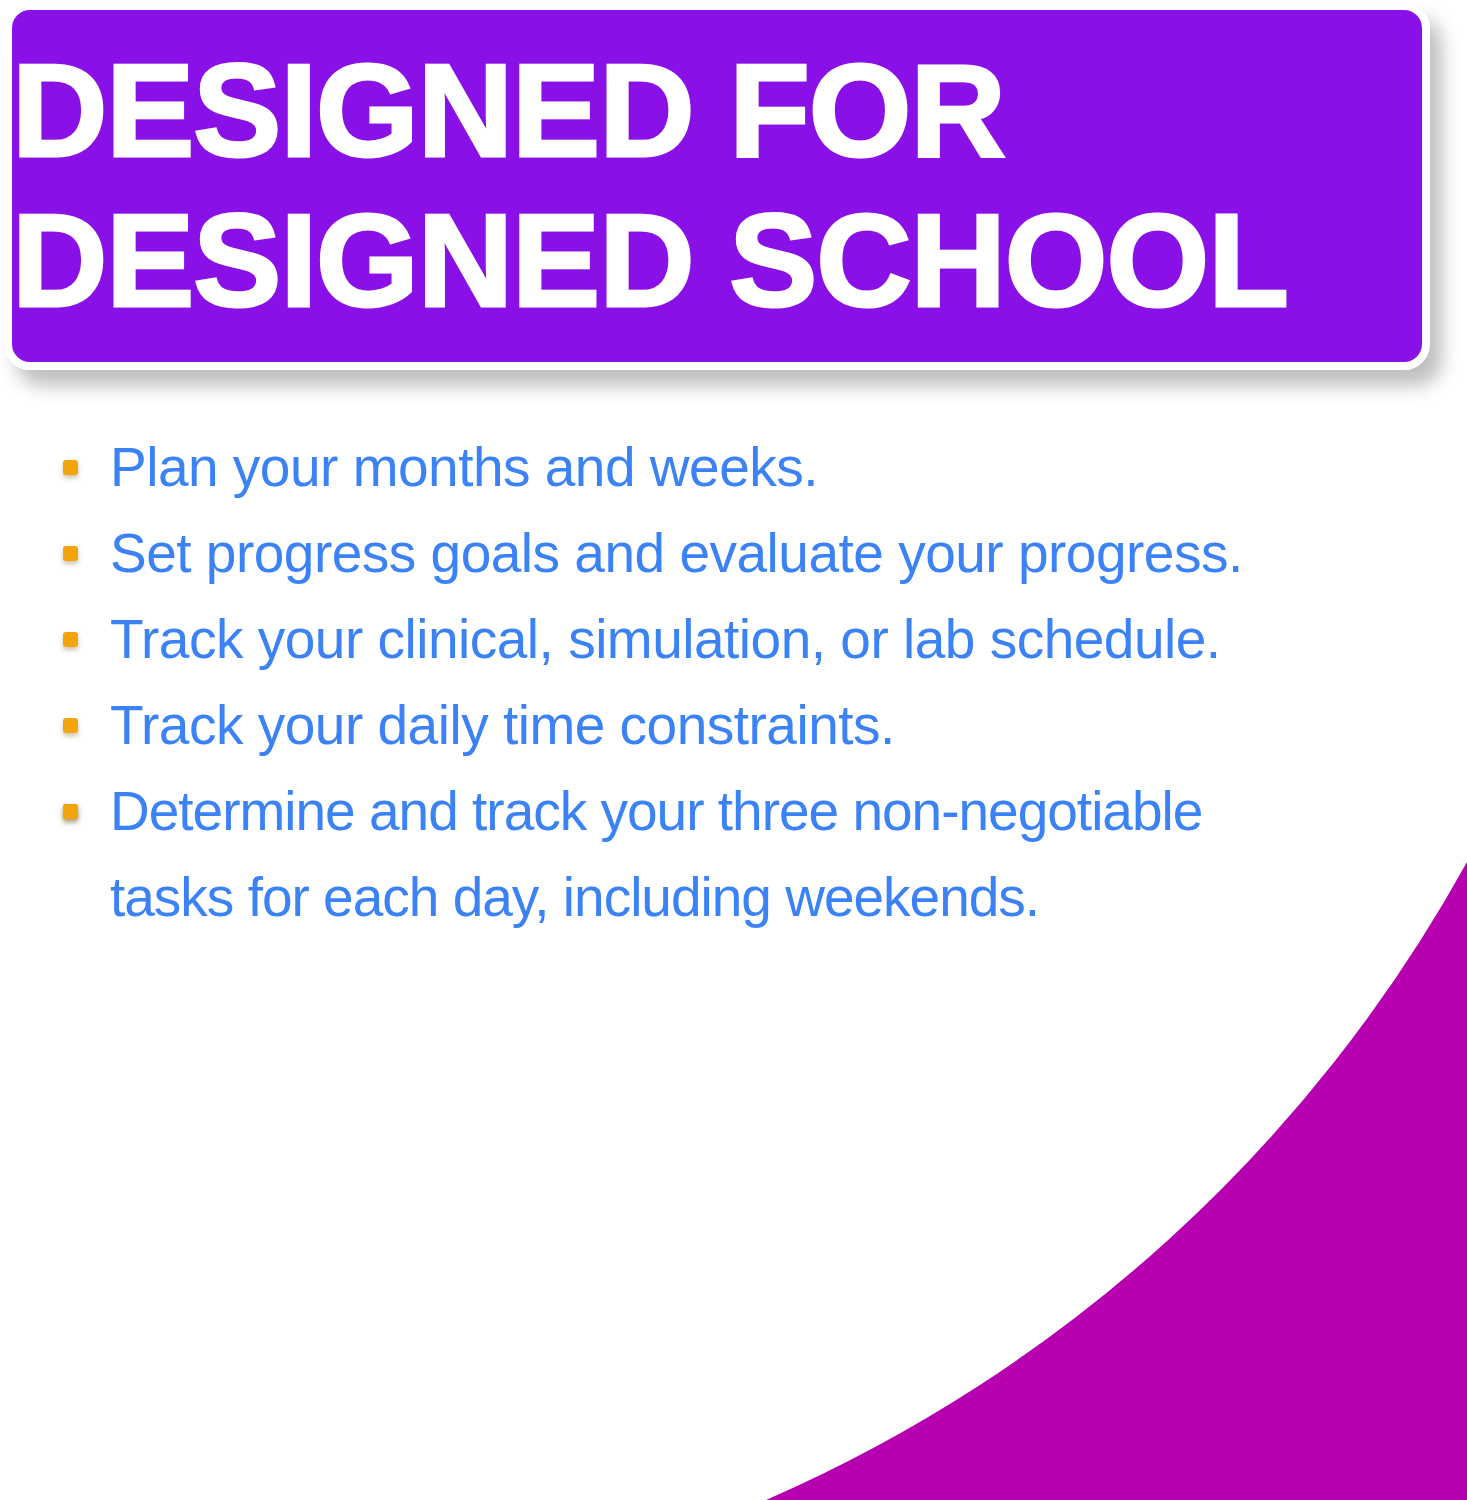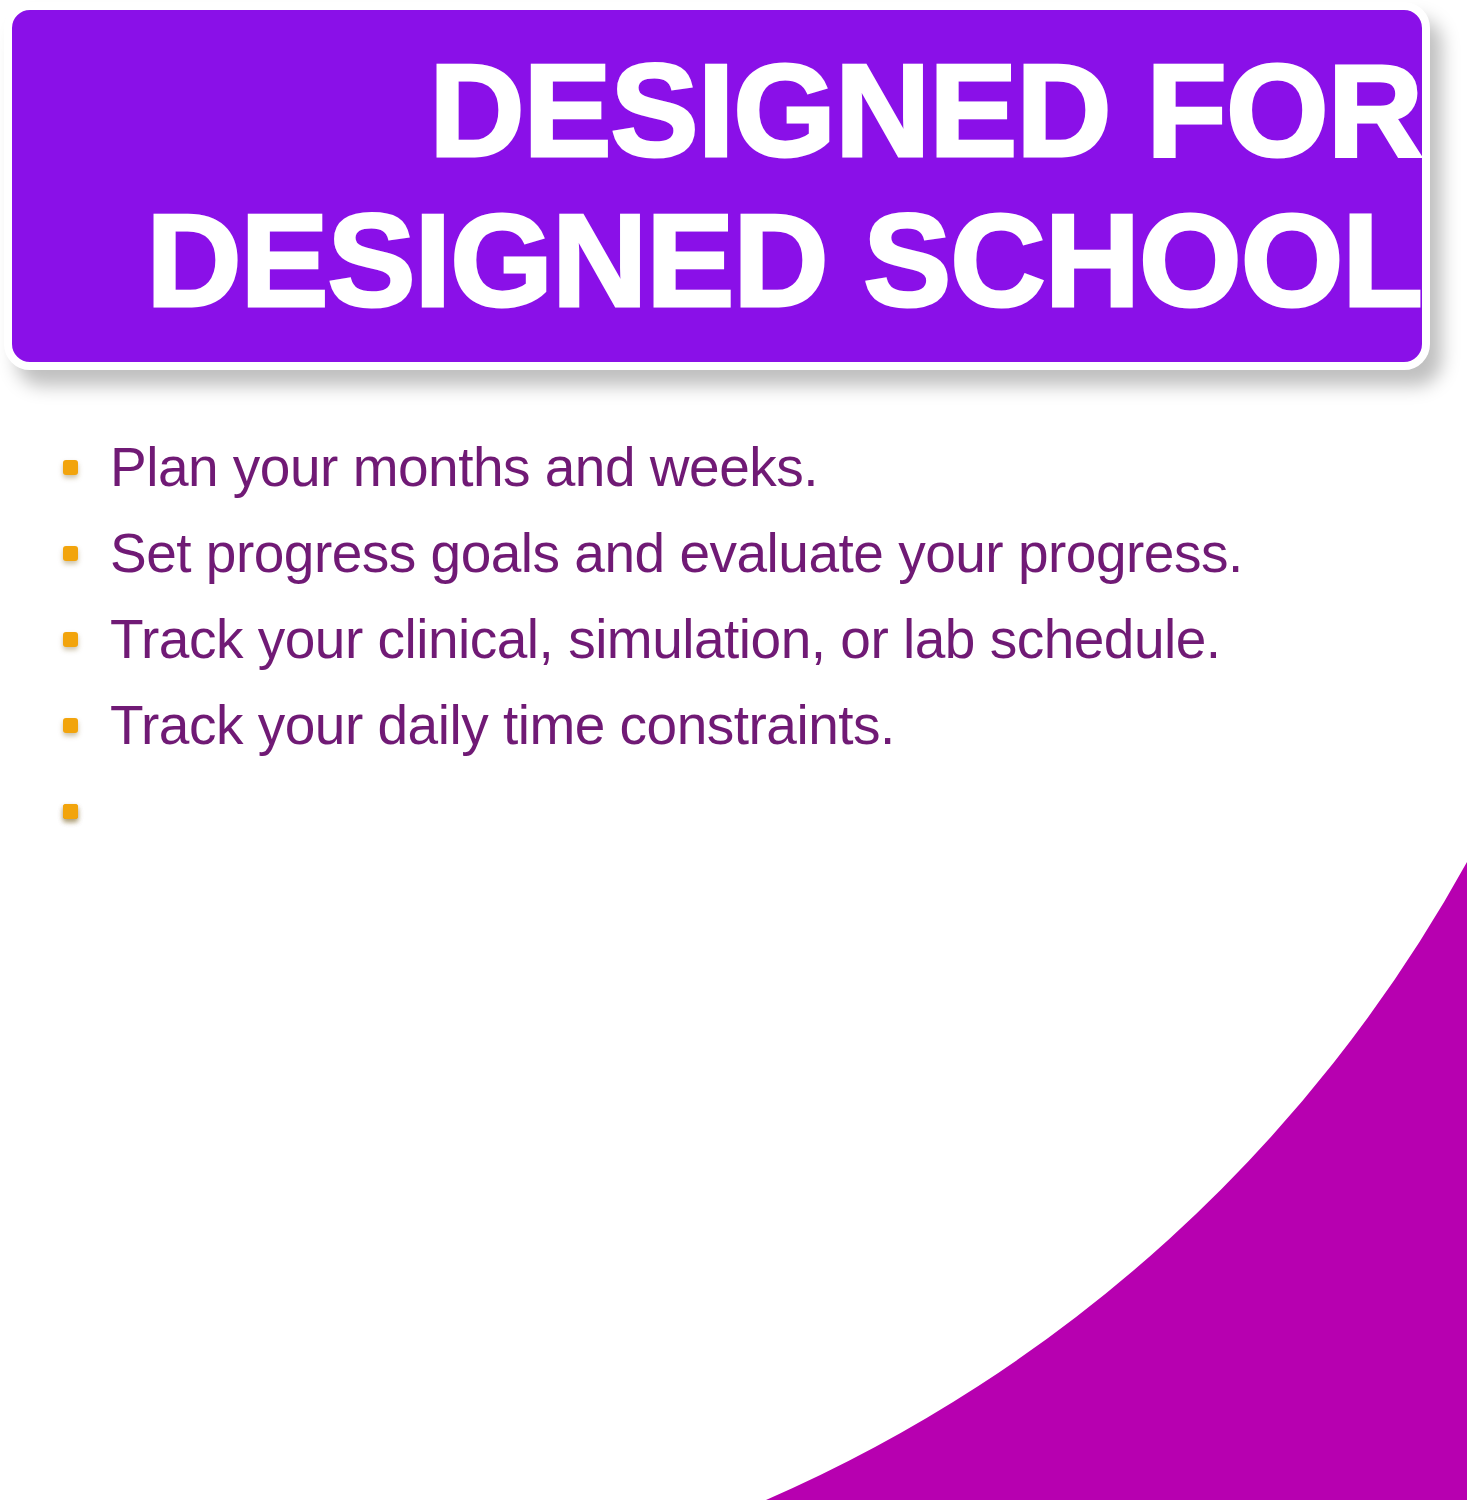--- a/index.html
+++ b/index.html
@@ -32,21 +32,21 @@
     left: 4px;
     top: 2px;
     width: 1410px;
     height: 352px;
     background: #8a10e8;
     border: 8px solid #ffffff;
     border-radius: 26px;
     box-shadow: 12px 16px 18px rgba(0, 0, 0, 0.25);
     display: flex;
     flex-direction: column;
-    align-items: flex-end;
+    align-items: flex-start;
     justify-content: center;
     text-align: center;
   }
   .banner-line {
     color: #ffffff;
     font-size: 132px;
     line-height: 150px;
     font-weight: bold;
     letter-spacing: -1px;
     -webkit-text-stroke: 3px #ffffff;
@@ -61,21 +61,21 @@
     right: 30px;
     margin: 0;
     padding: 0;
     list-style: none;
   }
   .features li {
     position: relative;
     padding-left: 47px;
     font-size: 55px;
     line-height: 86px;
-    color: #701a75;
+    color: #3b82f6;
     letter-spacing: -0.5px;
   }
   .bullet {
     position: absolute;
     left: 0;
     top: 36px;
     width: 15px;
     height: 15px;
     background: #f2a40c;
     border-radius: 3px;
@@ -116,16 +116,17 @@
     </li>
     <li>
       <span class="bullet"></span>
       <span class="item-text">Track your daily time constraints.</span>
     </li>
     <li>
       <span class="bullet"></span>
     </li>
     <li class="wraps">
       <span class="bullet"></span>
+      <span class="item-text">Determine and track your three non-negotiable tasks for each day, including weekends.</span>
     </li>
   </ul>
 
 </div>
 
 </body></html>

